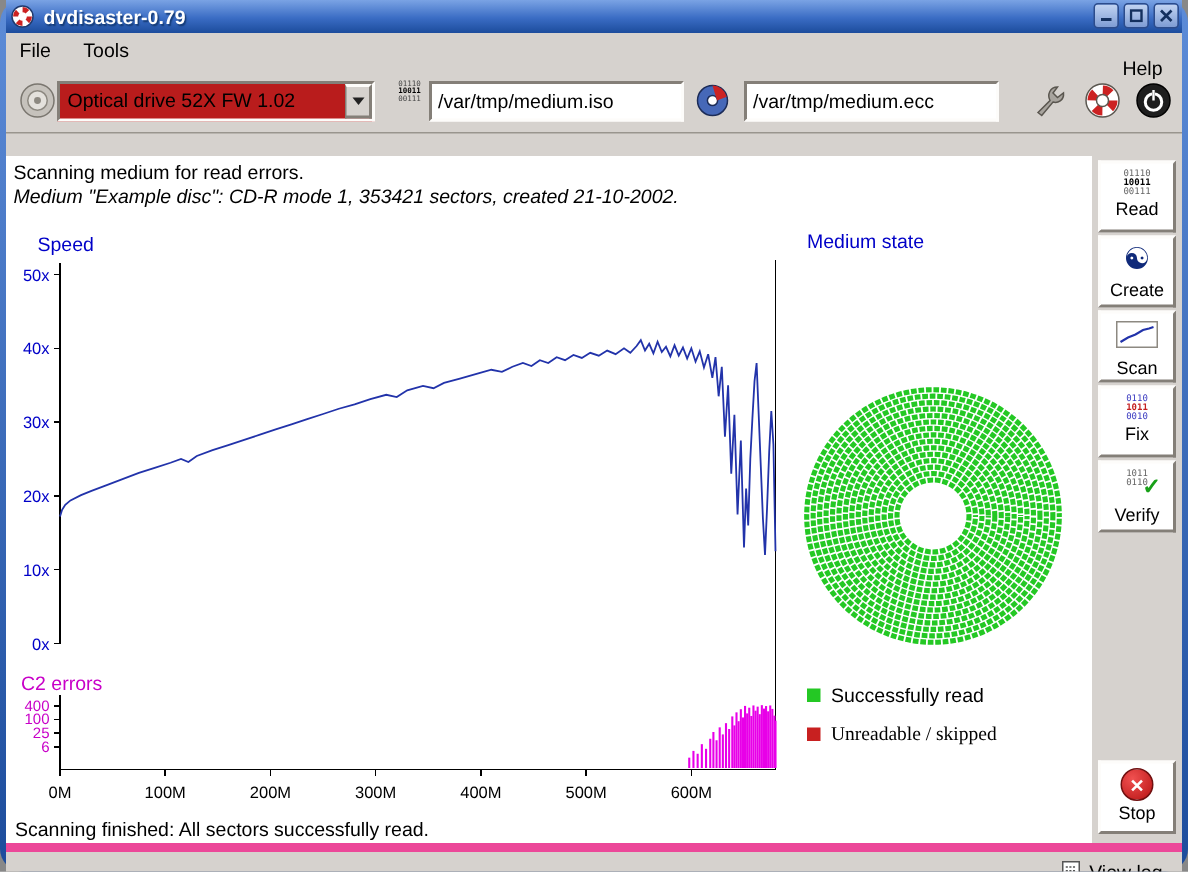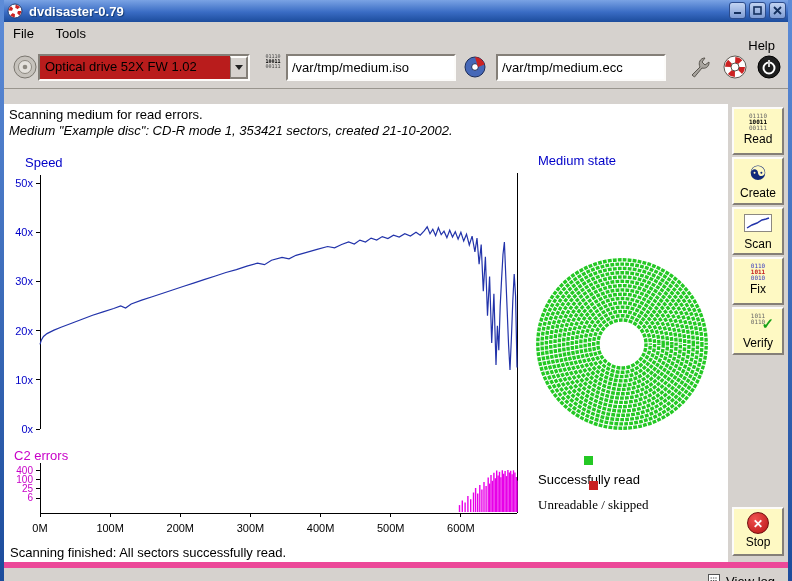--- a/index.html
+++ b/index.html
@@ -1,19 +1,19 @@
 <!DOCTYPE html>
 <html><head>
 <meta charset="utf-8">
 <style>
   html,body{margin:0;padding:0;background:#888;}
   *{box-sizing:border-box;}
   .frame{width:792px;height:581px;position:relative;margin:0 auto;
          background:linear-gradient(180deg,#5d8cd8,#1c4c9c);
-         padding:0 4px 8px 4px;font-family:"Liberation Sans",sans-serif;}
+         padding:0 4px 8px 4px;font-family:"Liberation Sans",sans-serif;border-radius:15px;}
   .titlebar{height:22px;display:flex;align-items:center;color:#fff;font-size:13px;font-weight:bold;
             background:linear-gradient(180deg,#7aa3e4 0%,#3a6cc4 55%,#1c4c9c 100%);position:relative;}
   .app-ico{margin-left:3px;display:flex;}
   .tb-title{margin-left:6px;text-shadow:1px 1px 1px #143a74;}
   .winbtns{position:absolute;right:2px;top:2px;display:flex;}
   .wbtn{width:17px;height:17px;background:linear-gradient(180deg,#c2d4f2,#7e9cd4);
         border:1px solid #2c4c8c;border-radius:3px;display:flex;align-items:center;justify-content:center;margin-left:3px;}
   .inner{background:#d6d2ce;height:551px;position:relative;}
   .menubar{height:24px;position:relative;font-size:13px;color:#000000;}
   .menu-item{display:inline-block;padding:4px 9px 3px 9px;cursor:default;}
@@ -37,27 +37,27 @@
   .tbtn{position:absolute;top:6px;width:30px;height:30px;display:flex;align-items:center;justify-content:center;cursor:pointer;}
   .content{position:relative;height:458px;margin-top:15px;}
   .canvas{position:absolute;left:0;top:0;width:724px;height:458px;background:#fff;}
   .st1{position:absolute;left:5px;top:3px;font-size:13px;color:#000;}
   .st2{position:absolute;left:5px;top:19px;font-size:13px;font-style:italic;color:#000;}
   .chart-svg{position:absolute;left:0;top:41px;}
   .speed-lab{position:absolute;left:21px;top:51px;font-size:13px;color:#0000c8;}
   .c2-lab{position:absolute;left:10px;top:344px;font-size:13px;color:#c800c8;}
   .ms-lab{position:absolute;left:534px;top:49px;font-size:13px;color:#0000c8;}
   .disc-svg{position:absolute;left:530px;top:152px;}
-  .legend{position:absolute;display:flex;align-items:center;gap:7px;font-size:13px;color:#000;flex-direction:column;}
+  .legend{position:absolute;display:flex;align-items:center;gap:7px;font-size:13px;color:#000;}
   .legend.ok{left:534px;top:352px;}
   .legend.bad{left:534px;top:377px;font-family:Liberation Serif, serif;}
   .sq{width:9px;height:9px;display:inline-block;}
   .finish{position:absolute;left:6px;top:441px;font-size:13px;color:#000;}
   .sidebar{position:absolute;right:0;top:0;width:60px;height:458px;}
-  .sbtn{position:absolute;left:4px;width:52px;height:48px;background:#fef9c3;text-align:center;cursor:pointer;
+  .sbtn{position:absolute;left:4px;width:52px;height:48px;background:#ffffff;text-align:center;cursor:pointer;
         border:2px solid;border-color:#fdfcfa #847f78 #847f78 #fdfcfa;overflow:hidden;}
   .slabel{font-size:12px;color:#000;margin-top:1px;}
   .digit-ico{font-family:"DejaVu Sans Mono",monospace;font-size:6px;line-height:6px;margin-top:4px;color:#666;}
   .digit-ico .b{font-weight:bold;color:#000;}
   .digit-ico .r{font-weight:bold;color:#c42020;}
   .digit-ico .bl{color:#3a3ac0;}
   .yy{font-size:20px;line-height:24px;margin-top:2px;color:#102a7a;}
   .scan-ico{margin-top:5px;}
   .verify-wrap{position:relative;height:22px;margin-top:4px;}
   .vcheck{position:absolute;right:8px;top:2px;color:#18a018;font-size:15px;font-weight:bold;}

